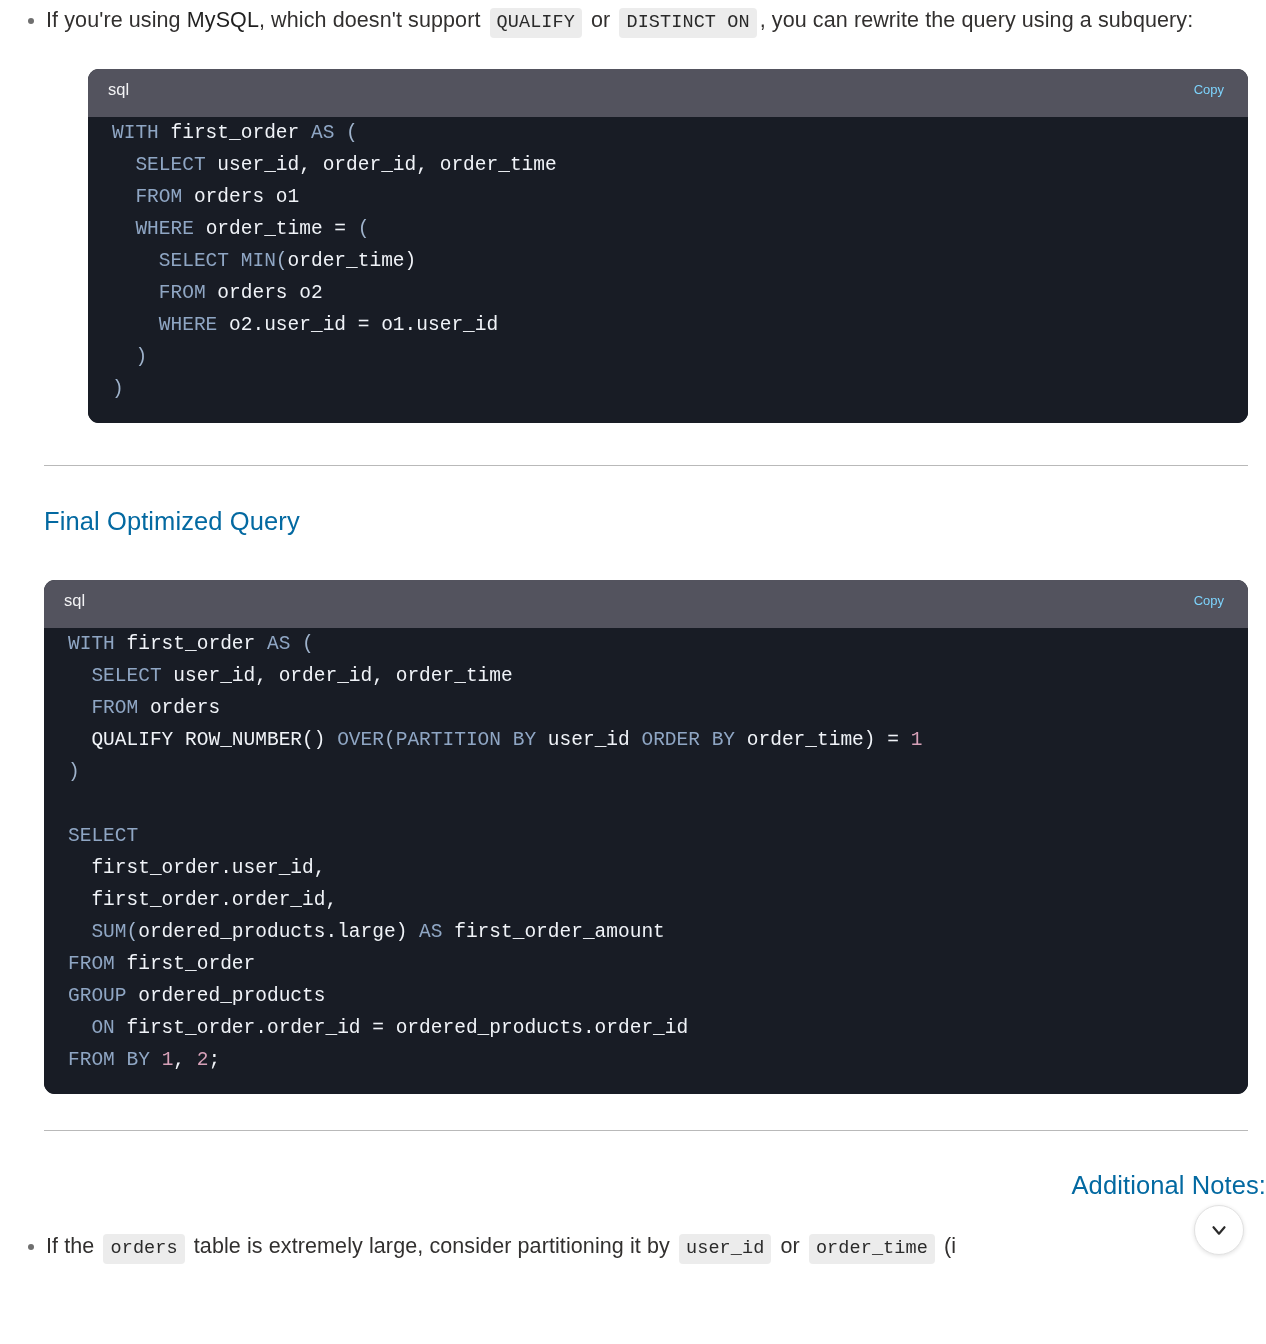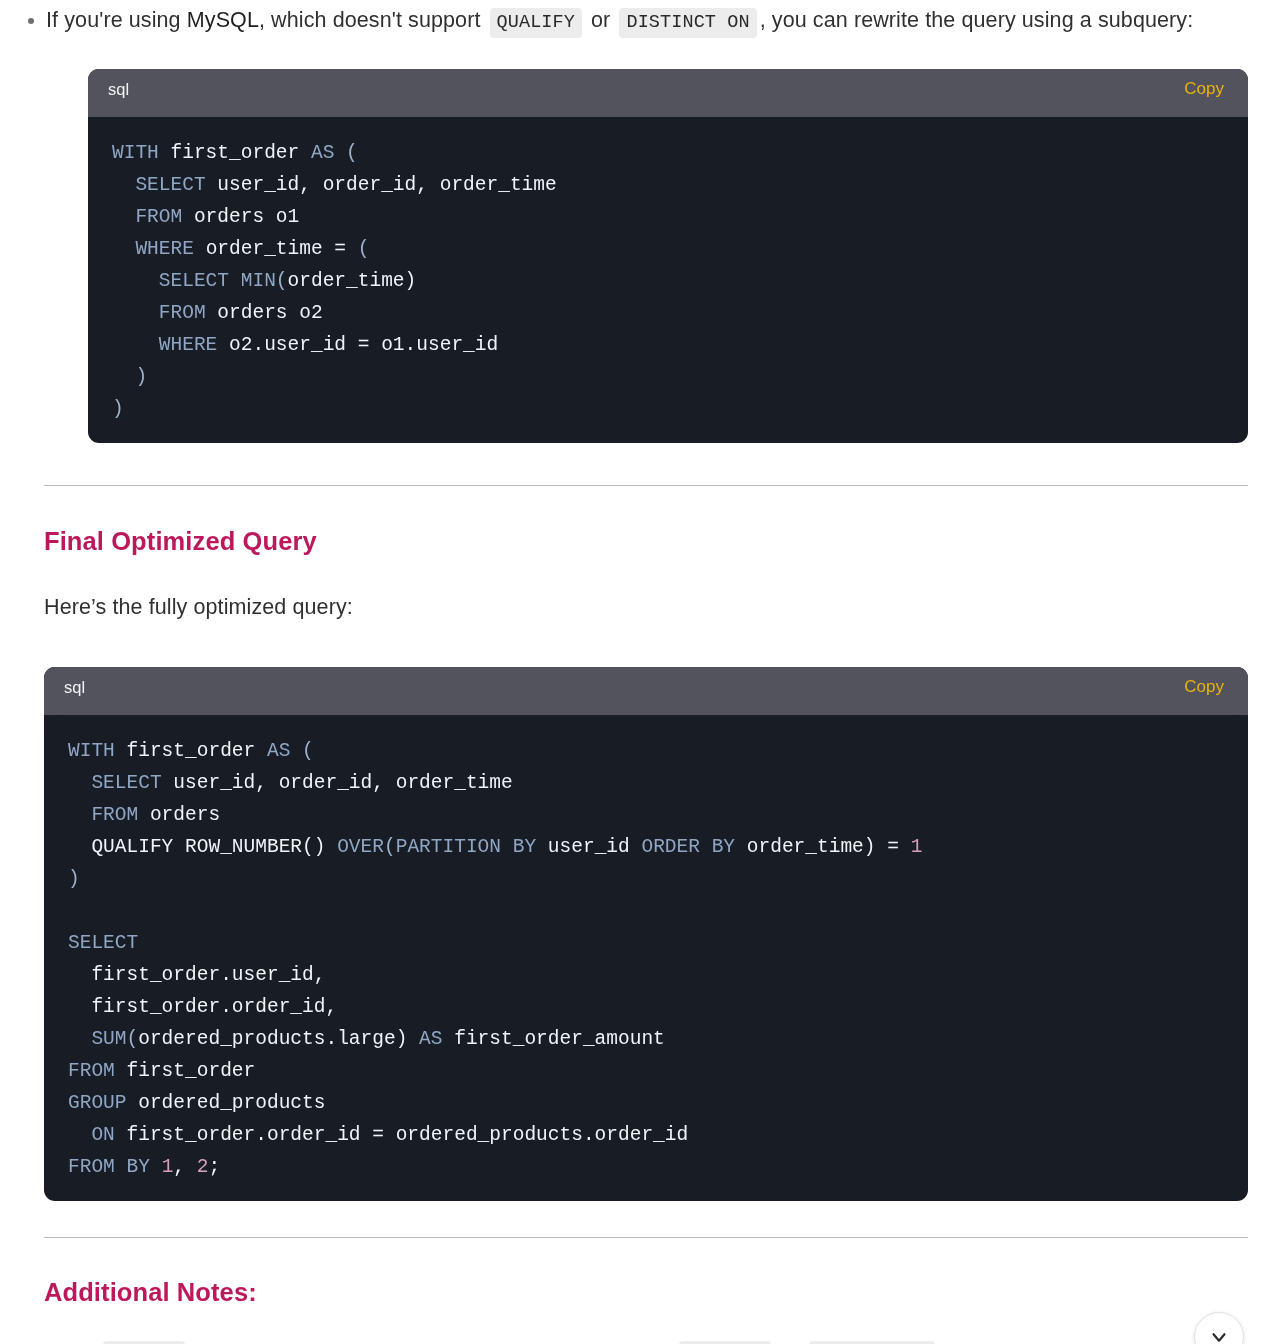--- a/index.html
+++ b/index.html
@@ -55,22 +55,22 @@
     background: #ececec;
     color: #2a2a2a;
     border-radius: 4px;
     padding: 4px 7px 5px 7px;
     margin: 0 3px;
     white-space: nowrap;
   }
 
   h2.section-heading {
     font-size: 25.5px;
-    font-weight: 700;
-    color: #be185d;
+    font-weight: 400;
+    color: #0369a1;
     margin: 0;
     letter-spacing: 0.1px;
   }
 
   p.paragraph {
     font-size: 21.5px;
     line-height: 32px;
     color: #32302f;
     margin: 0;
     letter-spacing: 0.1px;
@@ -97,31 +97,30 @@
     justify-content: space-between;
     padding: 0 22px 8px 20px;
   }
   .code-lang {
     font-family: "Liberation Sans", sans-serif;
     font-size: 16.5px;
     color: #f2f2f4;
   }
   .copy-button {
     font-family: "Liberation Sans", sans-serif;
-    font-size: 17px;
-    color: #eab308;
+    font-size: 13px;
+    color: #7dd3fc;
     background: none;
     border: none;
     cursor: pointer;
     padding: 2px 2px;
   }
   .code-body {
     background: #181c25;
-    padding: 20px 0 18px 0;
-    border-radius: 18px;
+    padding: 0 0 18px 0;
   }
   .code-body pre {
     margin: 0;
     padding: 0 24px;
     font-family: "Liberation Mono", "DejaVu Sans Mono", monospace;
     font-size: 19.5px;
     line-height: 32px;
     color: #e7eaf0;
     white-space: pre;
     overflow: hidden;
@@ -176,21 +175,20 @@
 <span class="id">    </span><span class="kw">WHERE</span><span class="id"> </span><span class="id">o2.user_id</span><span class="id"> </span><span class="id">=</span><span class="id"> </span><span class="id">o1.user_id</span>
 <span class="id">  </span><span class="pl">)</span>
 <span class="pl">)</span></pre>
     </div>
   </div>
 
   <hr class="divider" style="margin:42px 18px 0 44px;">
 
   <h2 class="section-heading" style="margin:41px 0 0 44px;">Final Optimized Query</h2>
 
-  <p class="paragraph" style="margin:35px 0 0 44px;">Here’s the fully optimized query:</p>
 
   <div class="code-block" style="margin:44px 18px 0 44px;">
     <div class="code-header">
       <span class="code-lang">sql</span>
       <button class="copy-button">Copy</button>
     </div>
     <div class="code-body">
       <pre><span class="kw">WITH</span><span class="id"> </span><span class="id">first_order</span><span class="id"> </span><span class="kw">AS</span><span class="id"> </span><span class="pl">(</span>
 <span class="id">  </span><span class="kw">SELECT</span><span class="id"> </span><span class="id">user_id,</span><span class="id"> </span><span class="id">order_id,</span><span class="id"> </span><span class="id">order_time</span>
 <span class="id">  </span><span class="kw">FROM</span><span class="id"> </span><span class="id">orders</span>
@@ -203,21 +201,21 @@
 <span class="id">  </span><span class="kw">SUM</span><span class="pl">(</span><span class="id">ordered_products.large)</span><span class="id"> </span><span class="kw">AS</span><span class="id"> </span><span class="id">first_order_amount</span>
 <span class="kw">FROM</span><span class="id"> </span><span class="id">first_order</span>
 <span class="kw">GROUP</span><span class="id"> </span><span class="id">ordered_products</span>
 <span class="id">  </span><span class="kw">ON</span><span class="id"> </span><span class="id">first_order.order_id</span><span class="id"> </span><span class="id">=</span><span class="id"> </span><span class="id">ordered_products.order_id</span>
 <span class="kw">FROM BY</span><span class="id"> </span><span class="num">1</span><span class="id">,</span><span class="id"> </span><span class="num">2</span><span class="id">;</span></pre>
     </div>
   </div>
 
   <hr class="divider" style="margin:36px 18px 0 44px;">
 
-  <h2 class="section-heading" style="margin:40px 0 0 44px;">Additional Notes:</h2>
+  <h2 class="section-heading" style="margin:40px 0 0 44px;text-align:right;">Additional Notes:</h2>
 
   <ul class="bullet-list" style="margin-top:22px;">
     <li class="bullet-item" style="padding-right:0; white-space:nowrap; overflow:hidden;">
       <span>If the </span><code class="inline-code">orders</code><span> table is extremely large, consider partitioning it by </span><code class="inline-code">user_id</code><span> or </span><code class="inline-code">order_time</code><span> (i</span>
     </li>
   </ul>
 
   <div class="scroll-fab">
     <span>
       <svg width="22" height="22" viewBox="0 0 24 24" fill="none" stroke="#2b2b2b" stroke-width="2.4" stroke-linecap="round" stroke-linejoin="round">

